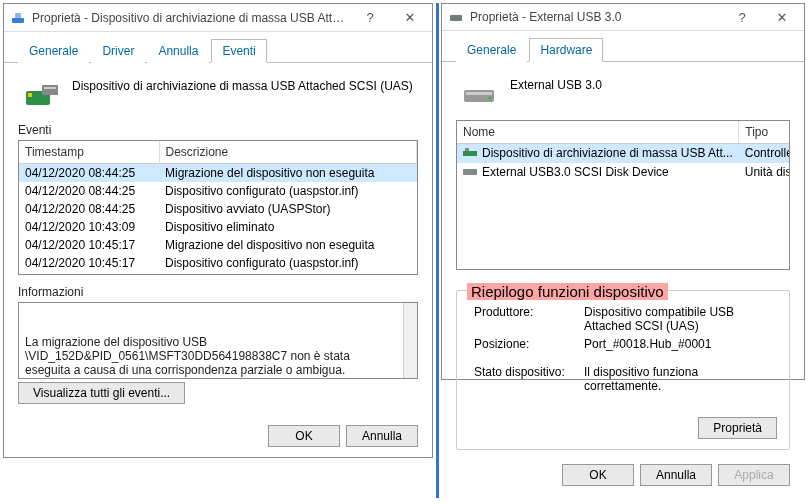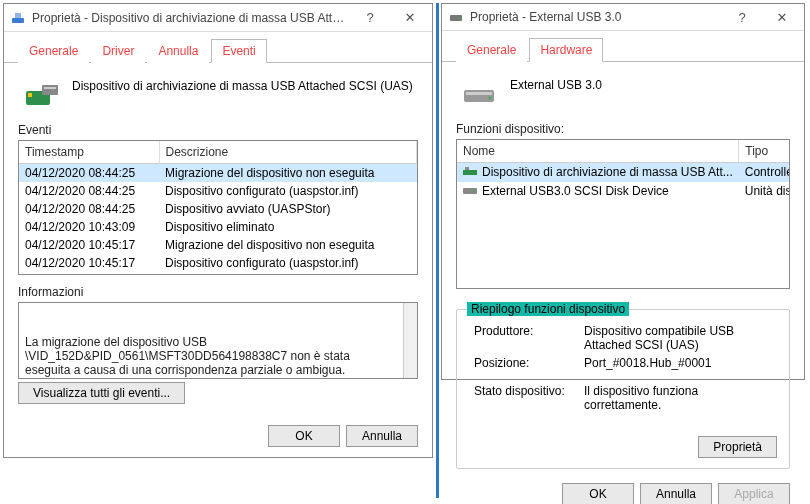--- a/index.html
+++ b/index.html
@@ -47,21 +47,21 @@
     gap: 2px;
     border-bottom: 1px solid #bbb;
   }
   .tab {
     padding: 4px 10px 4px 10px;
     border: 1px solid transparent;
     border-bottom: none;
     position: relative;
     top: 1px;
     background: #fff;
-    color: #ef4444;
+    color: #0369a1;
   }
   .tab.active {
     border-color: #bbb;
     border-bottom: 1px solid #fff;
     z-index: 2;
   }
   .content { flex: 1; padding: 10px 14px 6px 14px; display: flex; flex-direction: column; }
   .device-row { display: flex; align-items: flex-start; margin: 6px 0 10px 4px; }
   .device-icon { width: 40px; height: 32px; margin-right: 10px; display: flex; align-items: center; justify-content: center; }
   .section-label { margin: 2px 0 3px 0; color: #222; }
@@ -130,23 +130,23 @@
     border: 1px solid #ccc;
     padding: 10px 12px 10px 12px;
     margin-top: 6px;
     position: relative;
     border-radius: 2px;
   }
   .fieldset-legend {
     position: absolute;
     top: -8px;
     left: 10px;
-    background: #14b8a6;
+    background: #fca5a5;
     padding: 0 4px;
-    font-size: 12px;
+    font-size: 15px;
   }
   .kv-row { display: flex; margin: 4px 5px; }
   .kv-key { min-width: 110px; }
   .scroll-hint {
     position: absolute;
     right: 0;
     top: 0;
     bottom: 0;
     width: 14px;
     background: #f0f0f0;
@@ -267,21 +267,20 @@
     <div class="device-row">
       <div class="device-icon">
         <svg width="36" height="28" viewBox="0 0 36 28">
             <rect x="2" y="10" width="30" height="12" fill="#999" rx="2"></rect>
             <rect x="4" y="12" width="26" height="3" fill="#ccc"></rect>
             <circle cx="28" cy="18" r="1.5" fill="#4aa84f"></circle>
           </svg>
       </div>
       <span>External USB 3.0</span>
     </div>
-    <div class="section-label">Funzioni dispositivo:</div>
     <div class="panel" style="height:150px; overflow:hidden;">
       <table class="functions-table">
         <thead>
           <tr>
             <th style="width:230px;">Nome</th>
             <th>Tipo</th>
           </tr>
         </thead>
         <tbody>
           <tr class="selected">

